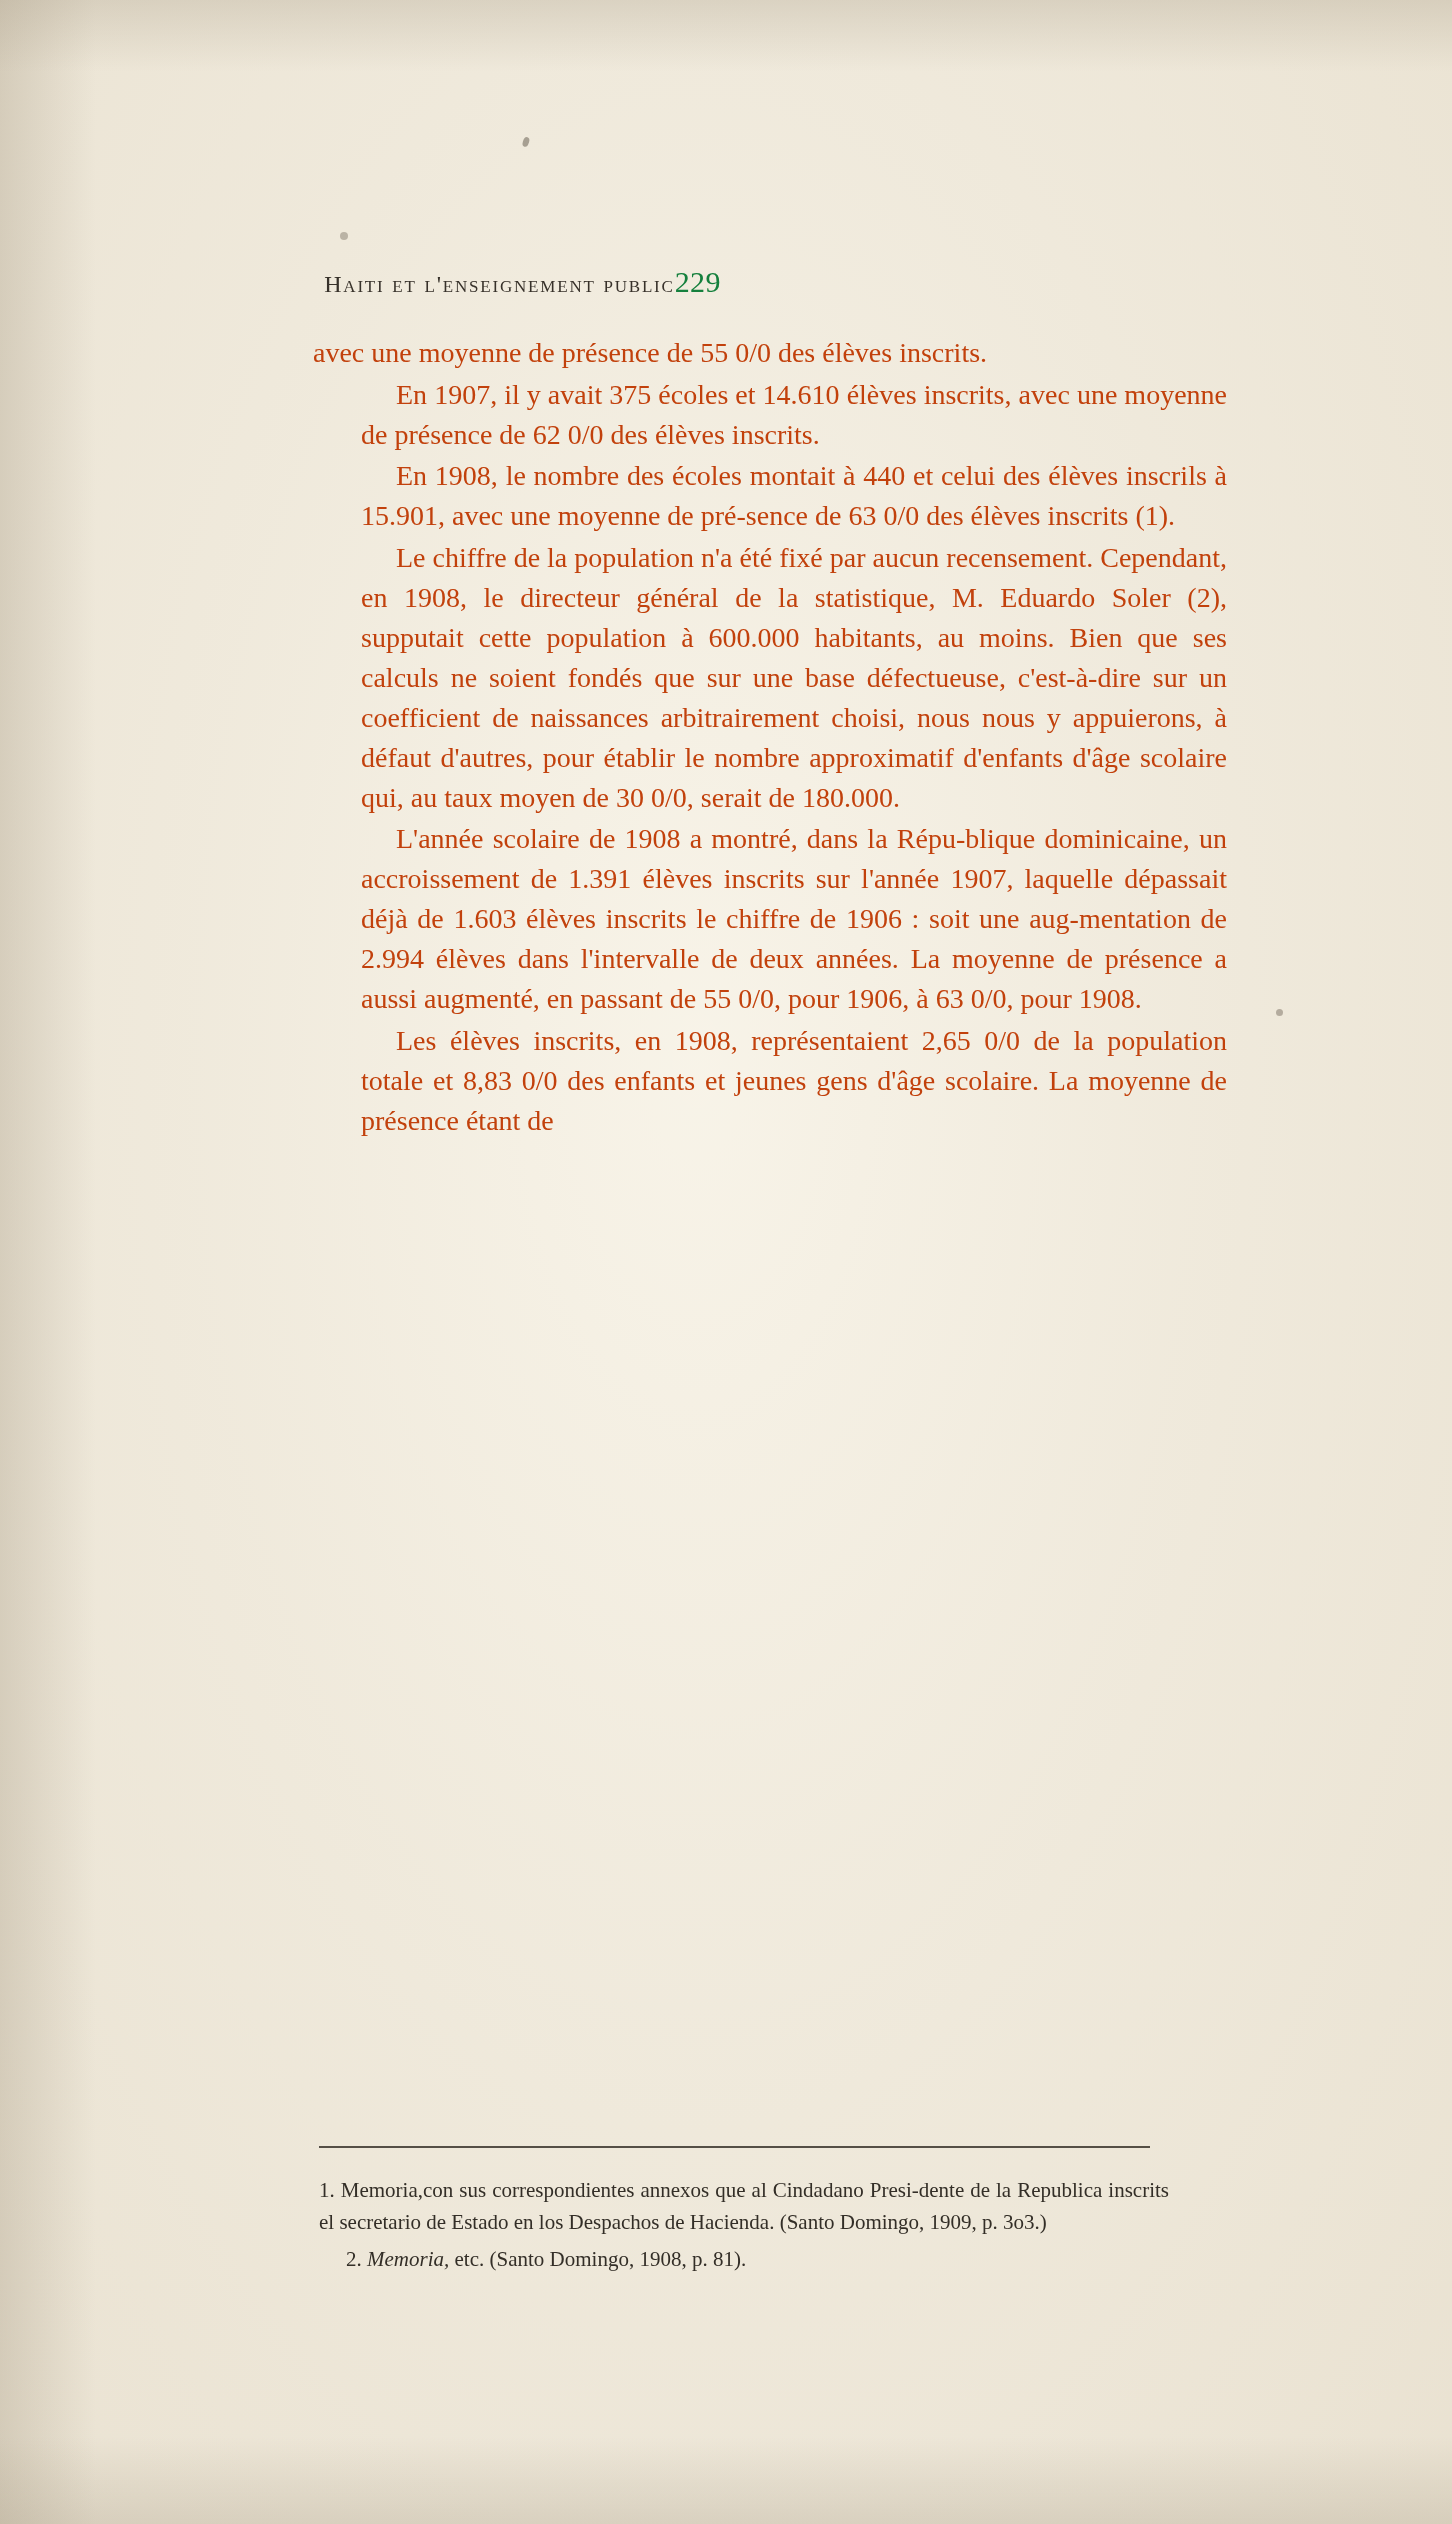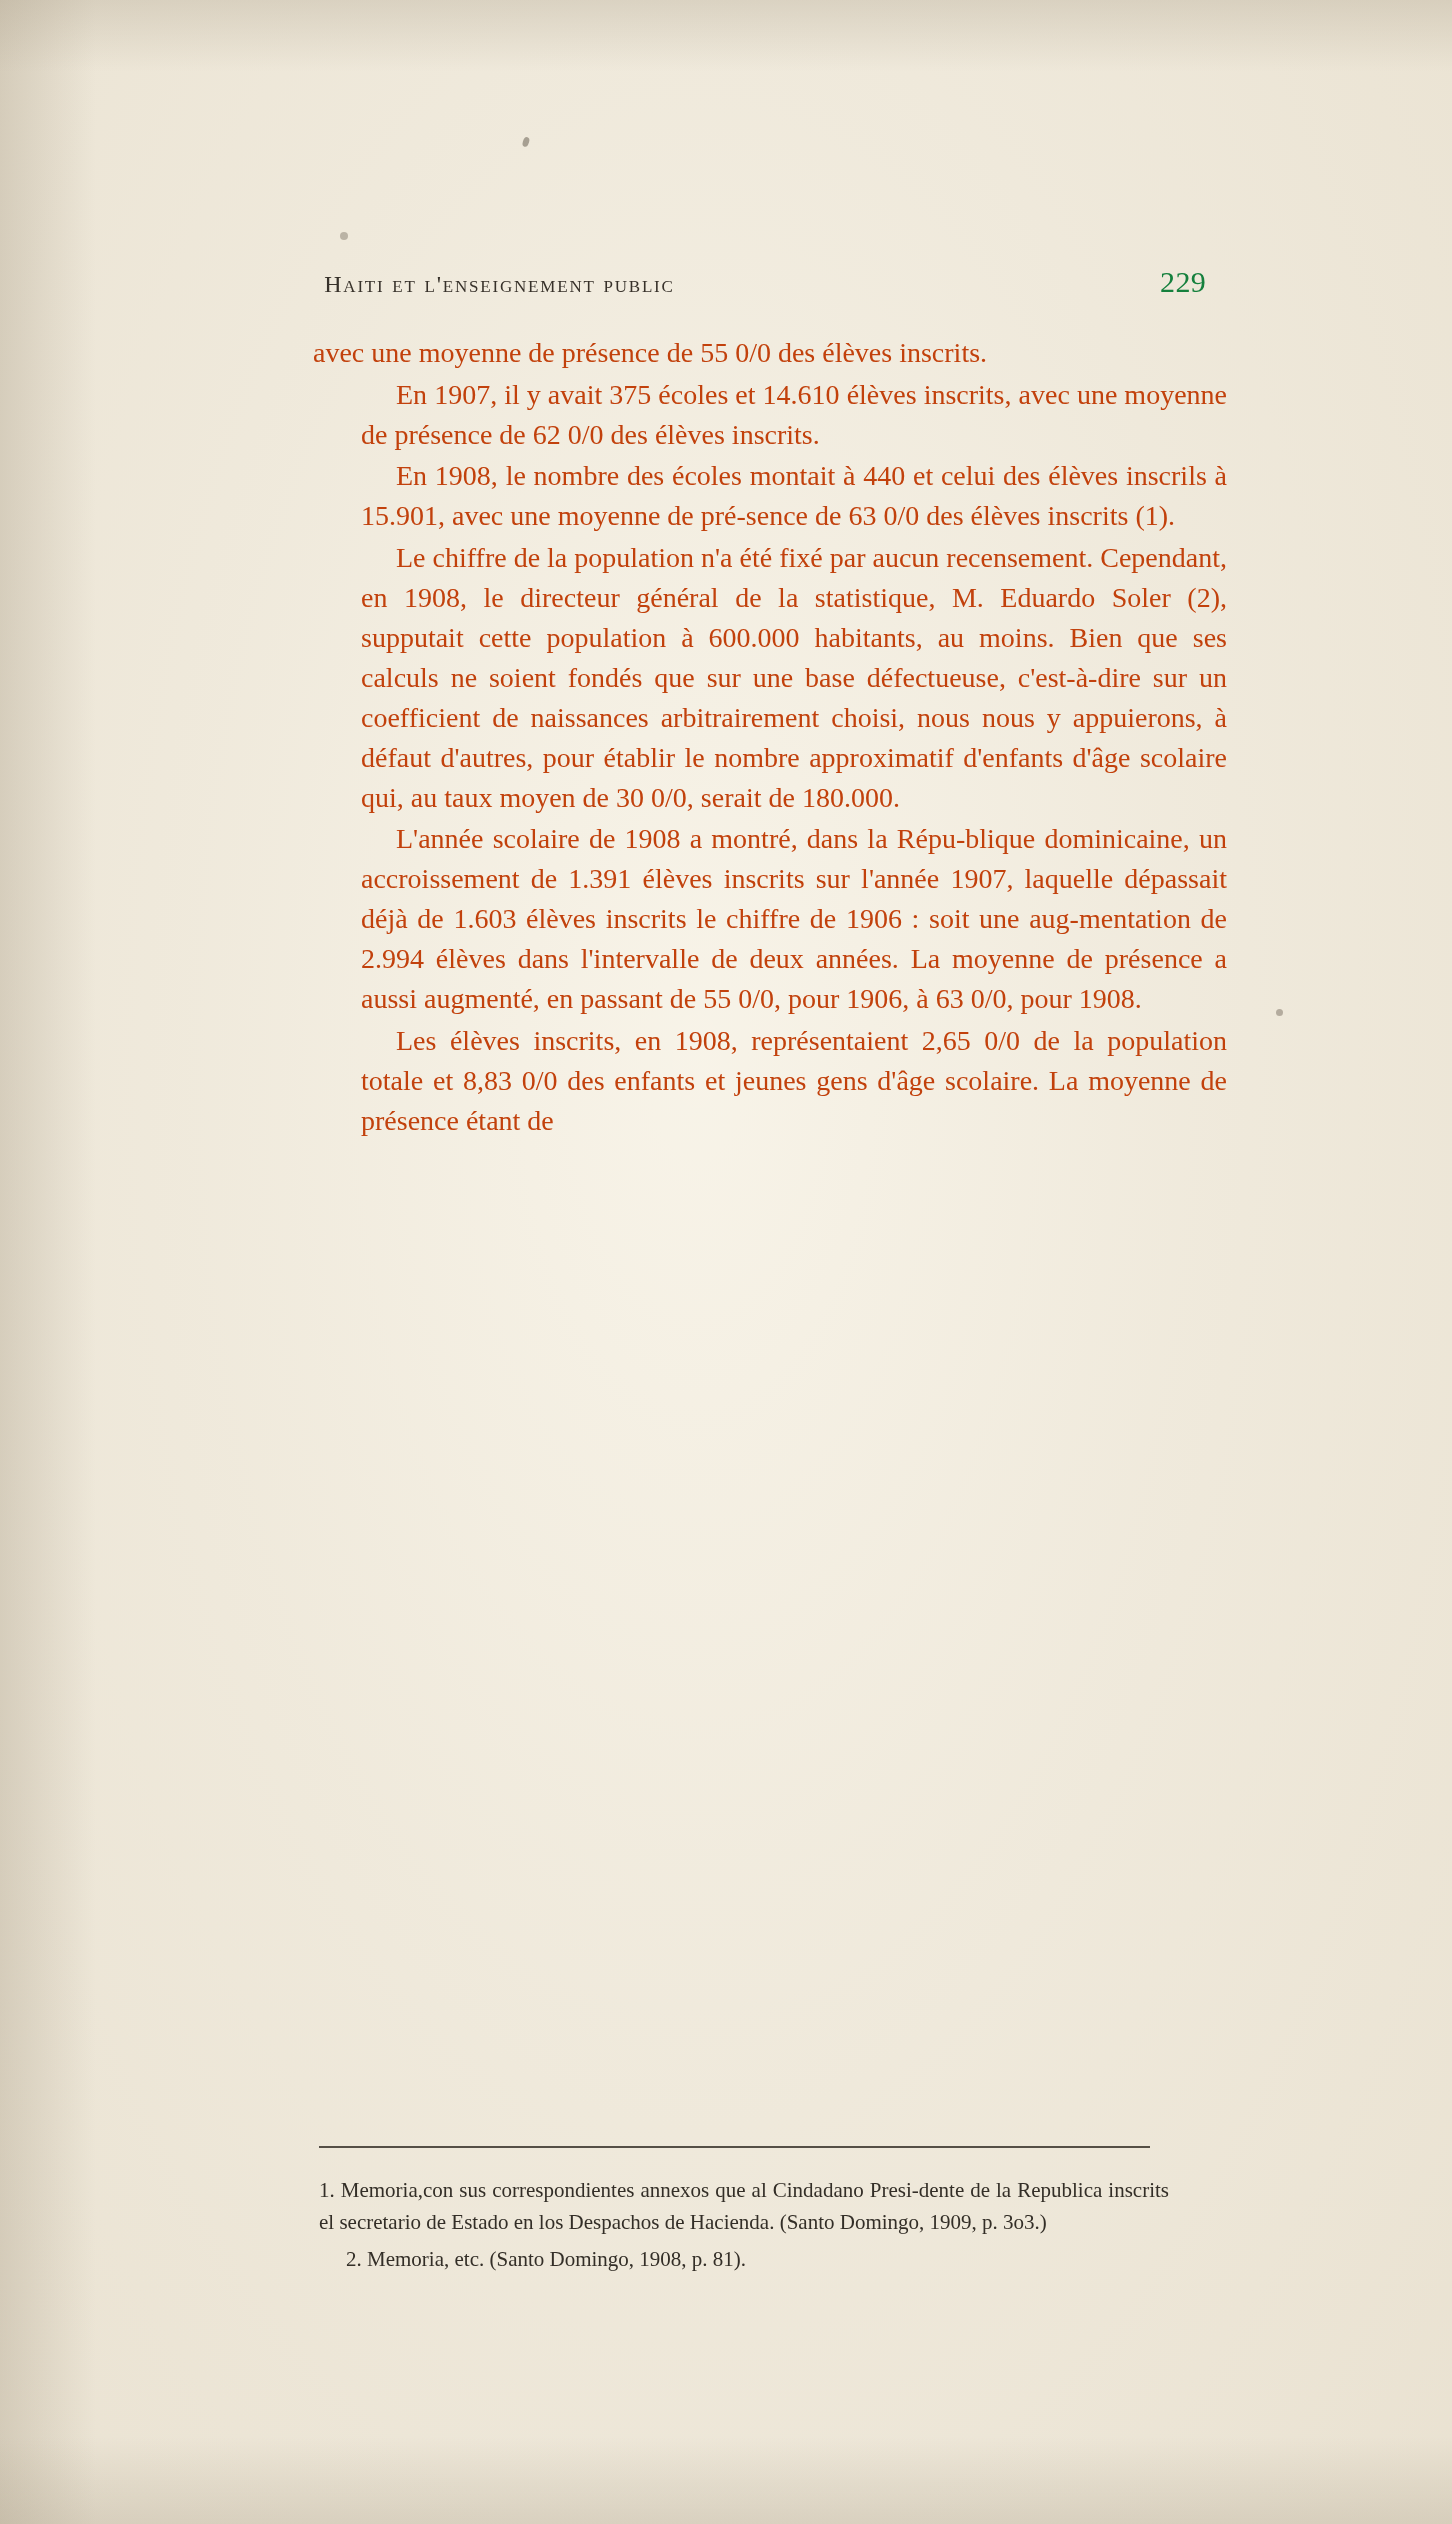--- a/index.html
+++ b/index.html
@@ -31,21 +31,20 @@
   }
   .content {
     position: absolute;
     left: 313px;
     top: 265px;
     width: 914px;
   }
   .running-head {
     display: flex;
     align-items: baseline;
-    justify-content: space-between;
     width: 882px;
     margin-left: 11.2px;
     margin-bottom: 34px;
   }
   .running-title {
     font-variant: small-caps;
     font-size: 24px;
     letter-spacing: 1.8px;
     color: #37312a;
     text-transform: lowercase;
@@ -89,20 +88,21 @@
     font-size: 21px;
     line-height: 32px;
     color: #332e27;
     text-align: justify;
     margin: 0;
   }
   .fn .num {
     font-style: normal;
   }
   .fn .ital {
+    font-style: italic;
   }
   .fn.second {
     margin-top: 4.8px;
     margin-left: 27px;
   }
   .speck {
     position: absolute;
     background: #6c6255;
     border-radius: 50%;
     opacity: 0.55;

